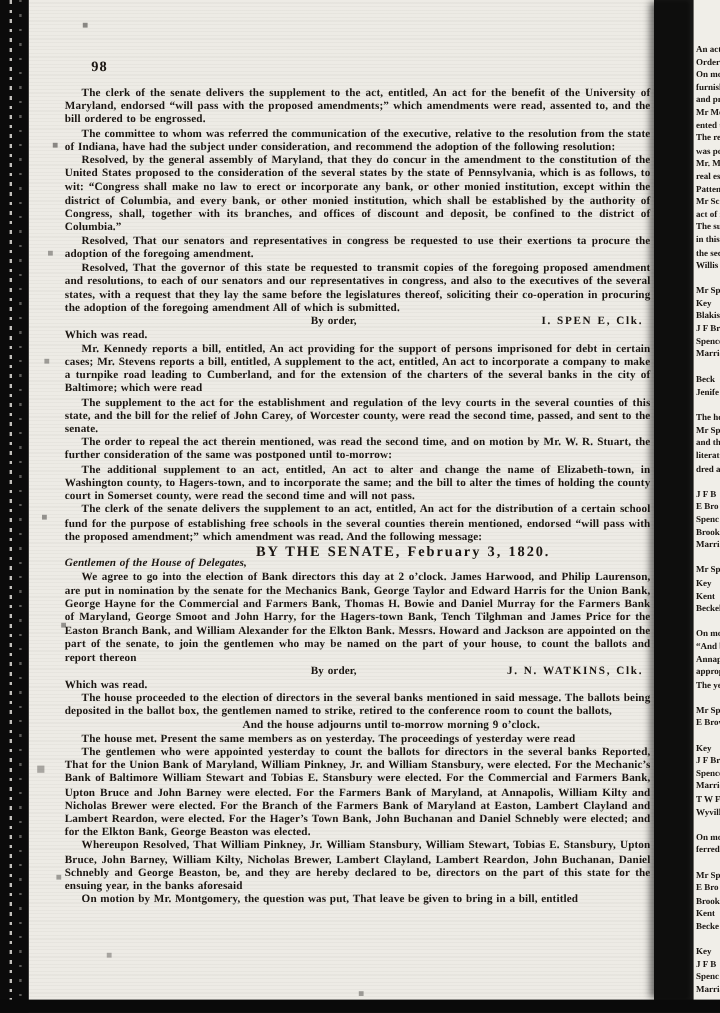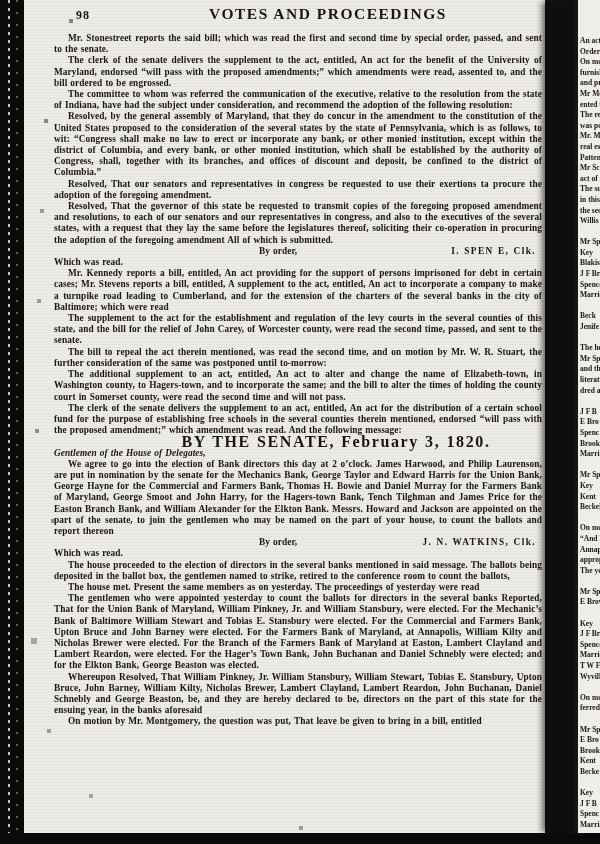--- a/index.html
+++ b/index.html
@@ -11,34 +11,34 @@
   .left-band{position:absolute;left:0;top:0;width:24px;height:844px;background-color:#0b0b0b;
     background-image:
       repeating-linear-gradient(to bottom, rgba(225,223,218,.85) 0 3px, rgba(0,0,0,0) 3px 8px),
       repeating-linear-gradient(to bottom, rgba(190,188,182,.45) 0 2px, rgba(0,0,0,0) 2px 12px);
     background-size:2px 100%,2px 100%;background-position:8px 0,16px 0;background-repeat:no-repeat,no-repeat;}
 
   
   .page-left{position:absolute;left:24px;top:0;width:521px;height:834px;background:#edebe5;
     background-image:repeating-linear-gradient(0deg, rgba(110,108,100,.05) 0 1px, rgba(0,0,0,0) 1px 3px);
     overflow:hidden;color:#1a1511;}
-  .page-inner{padding:4px 3px 0 30px;}
+  .page-inner{padding:4px 3px 0 30px;margin-top:40px;}
 
   .header{position:relative;height:22px;}
   .page-number{position:absolute;left:22px;top:4px;font-weight:bold;font-size:12px;letter-spacing:1px;}
   .doc-title{position:absolute;top:1px;left:50%;transform:translateX(calc(-50% + 30px));
     font-weight:bold;font-size:15.5px;letter-spacing:1.5px;white-space:nowrap;}
 
   .blocks{margin-top:7px;font-size:9.3px;line-height:11.2px;font-weight:bold;
     text-align:justify;letter-spacing:.1px;word-spacing:.6px;}
   .blocks p{margin:0;}
   .para{text-indent:14px;}
   .plain{text-indent:0;}
   .salutation{font-style:italic;text-indent:0;}
-  .h-senate{text-align:center;font-size:16px;letter-spacing:1.6px;margin:2px 0 1px;
+  .h-senate{text-align:center;font-size:12px;letter-spacing:1.6px;margin:2px 0 1px;
     transform:translateX(38px);white-space:nowrap;}
   .h-friday{text-align:center;font-size:13px;letter-spacing:2.2px;margin:14px 0 5px;
     transform:translateX(42px);white-space:nowrap;}
   .centerline{text-align:center;text-indent:0;transform:translateX(28px);}
   .signoff{display:flex;align-items:center;margin:1px 0;}
   .signoff .c{margin-left:42%;}
   .signoff .r{margin-left:auto;margin-right:6px;letter-spacing:1.4px;}
 
   
   .gutter{position:absolute;left:545px;top:0;width:33px;height:834px;background:#0e0e0d;
@@ -66,48 +66,47 @@
 <body>
 
 <div class="scan">
 
   <div class="left-band"></div>
 
   <div class="page-left">
     <div class="page-inner">
       <div class="header">
         <span class="page-number">98</span>
-        <span class="doc-title">VOTES AND PROCEEDINGS</span>
       </div>
       <div class="blocks">
-          <p class="para">Mr. Stonestreet reports the said bill; which was read the first and second time by special order, passed, and sent to the senate.</p>
           <p class="para">The clerk of the senate delivers the supplement to the act, entitled, An act for the benefit of the University of Maryland, endorsed “will pass with the proposed amendments;” which amendments were read, assented to, and the bill ordered to be engrossed.</p>
           <p class="para">The committee to whom was referred the communication of the executive, relative to the resolution from the state of Indiana, have had the subject under consideration, and recommend the adoption of the following resolution:</p>
           <p class="para">Resolved, by the general assembly of Maryland, that they do concur in the amendment to the constitution of the United States proposed to the consideration of the several states by the state of Pennsylvania, which is as follows, to wit: “Congress shall make no law to erect or incorporate any bank, or other monied institution, except within the district of Columbia, and every bank, or other monied institution, which shall be established by the authority of Congress, shall, together with its branches, and offices of discount and deposit, be confined to the district of Columbia.”</p>
           <p class="para">Resolved, That our senators and representatives in congress be requested to use their exertions ta procure the adoption of the foregoing amendment.</p>
           <p class="para">Resolved, That the governor of this state be requested to transmit copies of the foregoing proposed amendment and resolutions, to each of our senators and our representatives in congress, and also to the executives of the several states, with a request that they lay the same before the legislatures thereof, soliciting their co-operation in procuring the adoption of the foregoing amendment   All of which is submitted.</p>
           <p class="signoff">
             <span class="c">By order,</span>
             <span class="r">I. SPEN E, Clk.</span>
           </p>
           <p class="plain">Which was read.</p>
           <p class="para">Mr. Kennedy reports a bill, entitled, An act providing for the support of persons imprisoned for debt in certain cases; Mr. Stevens reports a bill, entitled, A supplement to the act, entitled, An act to incorporate a company to make a turnpike road leading to Cumberland, and for the extension of the charters of the several banks in the city of Baltimore; which were read</p>
           <p class="para">The supplement to the act for the establishment and regulation of the levy courts in the several counties of this state, and the bill for the relief of John Carey, of Worcester county, were read the second time, passed, and sent to the senate.</p>
-          <p class="para">The bill to repeal the act therein mentioned, was read the second time, and on motion by Mr. W. R. Stuart, the further consideration of the same was postponed until to-morrow:</p>
+          <p class="para">The order to repeal the act therein mentioned, was read the second time, and on motion by Mr. W. R. Stuart, the further consideration of the same was postponed until to-morrow:</p>
           <p class="para">The additional supplement to an act, entitled, An act to alter and change the name of Elizabeth-town, in Washington county, to Hagers-town, and to incorporate the same; and the bill to alter the times of holding the county court in Somerset county, were read the second time and will not pass.</p>
           <p class="para">The clerk of the senate delivers the supplement to an act, entitled, An act for the distribution of a certain school fund for the purpose of establishing free schools in the several counties therein mentioned, endorsed “will pass with the proposed amendment;” which amendment was read.   And the following message:</p>
           <p class="h-senate">BY THE SENATE, February 3, 1820.</p>
           <p class="salutation">Gentlemen of the House of Delegates,</p>
           <p class="para">We agree to go into the election of Bank directors this day at 2 o’clock. James Harwood, and Philip Laurenson, are put in nomination by the senate for the Mechanics Bank, George Taylor and Edward Harris for the Union Bank, George Hayne for the Commercial and Farmers Bank, Thomas H. Bowie and Daniel Murray for the Farmers Bank of Maryland, George Smoot and John Harry, for the Hagers-town Bank, Tench Tilghman and James Price for the Easton Branch Bank, and William Alexander for the Elkton Bank. Messrs. Howard and Jackson are appointed on the part of the senate, to join the gentlemen who may be named on the part of your house, to count the ballots and report thereon</p>
           <p class="signoff">
             <span class="c">By order,</span>
             <span class="r">J. N. WATKINS, Clk.</span>
           </p>
           <p class="plain">Which was read.</p>
           <p class="para">The house proceeded to the election of directors in the several banks mentioned in said message. The ballots being deposited in the ballot box, the gentlemen named to strike, retired to the conference room to count the ballots,</p>
+          <p class="centerline">And the house adjourns until to-morrow morning 9 o’clock.</p>
           <p class="para">The house met.   Present the same members as on yesterday.   The proceedings of yesterday were read</p>
           <p class="para">The gentlemen who were appointed yesterday to count the ballots for directors in the several banks Reported, That for the Union Bank of Maryland, William Pinkney, Jr. and William Stansbury, were elected.  For the Mechanic’s Bank of Baltimore William Stewart and Tobias E. Stansbury were elected.  For the Commercial and Farmers Bank, Upton Bruce and John Barney were elected.  For the Farmers Bank of Maryland, at Annapolis, William Kilty and Nicholas Brewer were elected.  For the Branch of the Farmers Bank of Maryland at Easton, Lambert Clayland and Lambert Reardon, were elected.  For the Hager’s Town Bank, John Buchanan and Daniel Schnebly were elected; and for the Elkton Bank, George Beaston was elected.</p>
           <p class="para">Whereupon Resolved, That William Pinkney, Jr. William Stansbury, William Stewart, Tobias E. Stansbury, Upton Bruce, John Barney, William Kilty, Nicholas Brewer, Lambert Clayland, Lambert Reardon, John Buchanan, Daniel Schnebly and George Beaston, be, and they are hereby declared to be, directors on the part of this state for the ensuing year, in the banks aforesaid</p>
           <p class="para">On motion by Mr. Montgomery, the question was put, That leave be given to bring in a bill, entitled</p>
         </div>
     </div>
   </div>
 
   <div class="gutter"></div>
 

